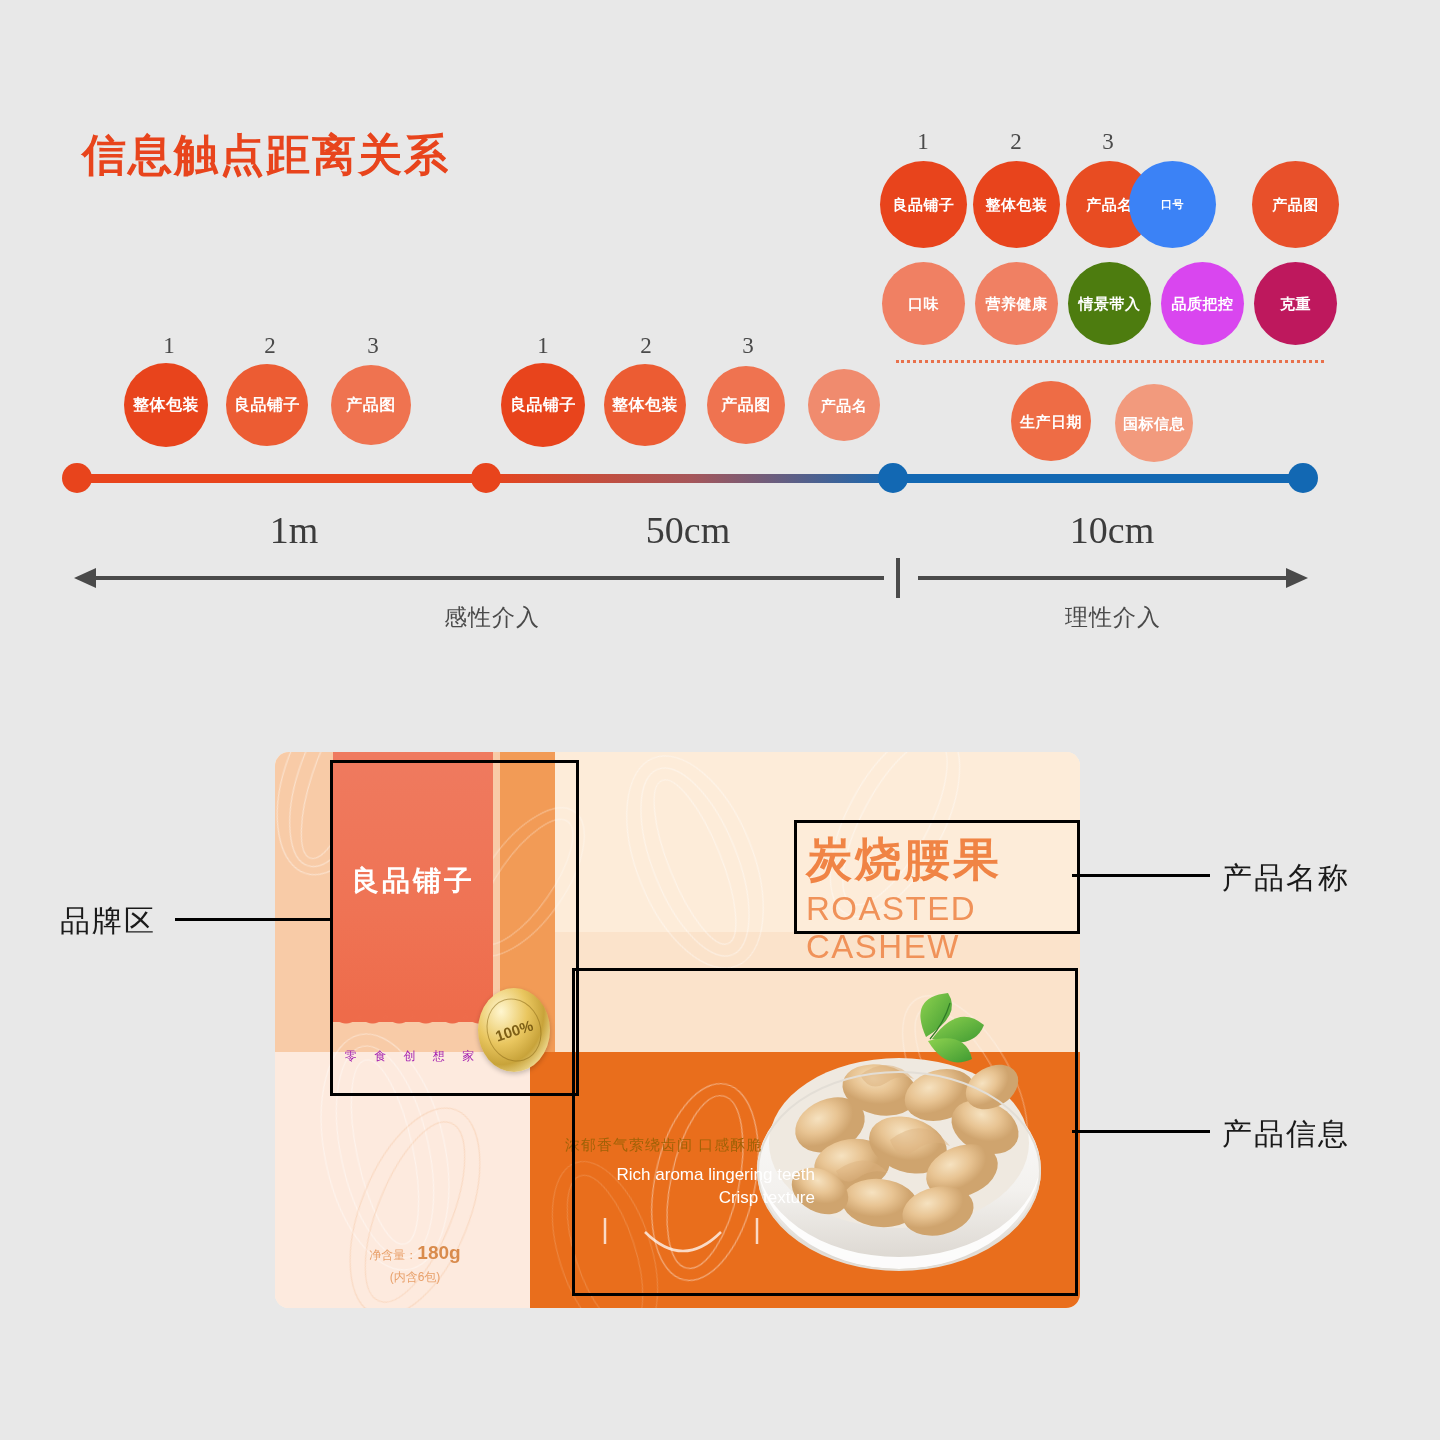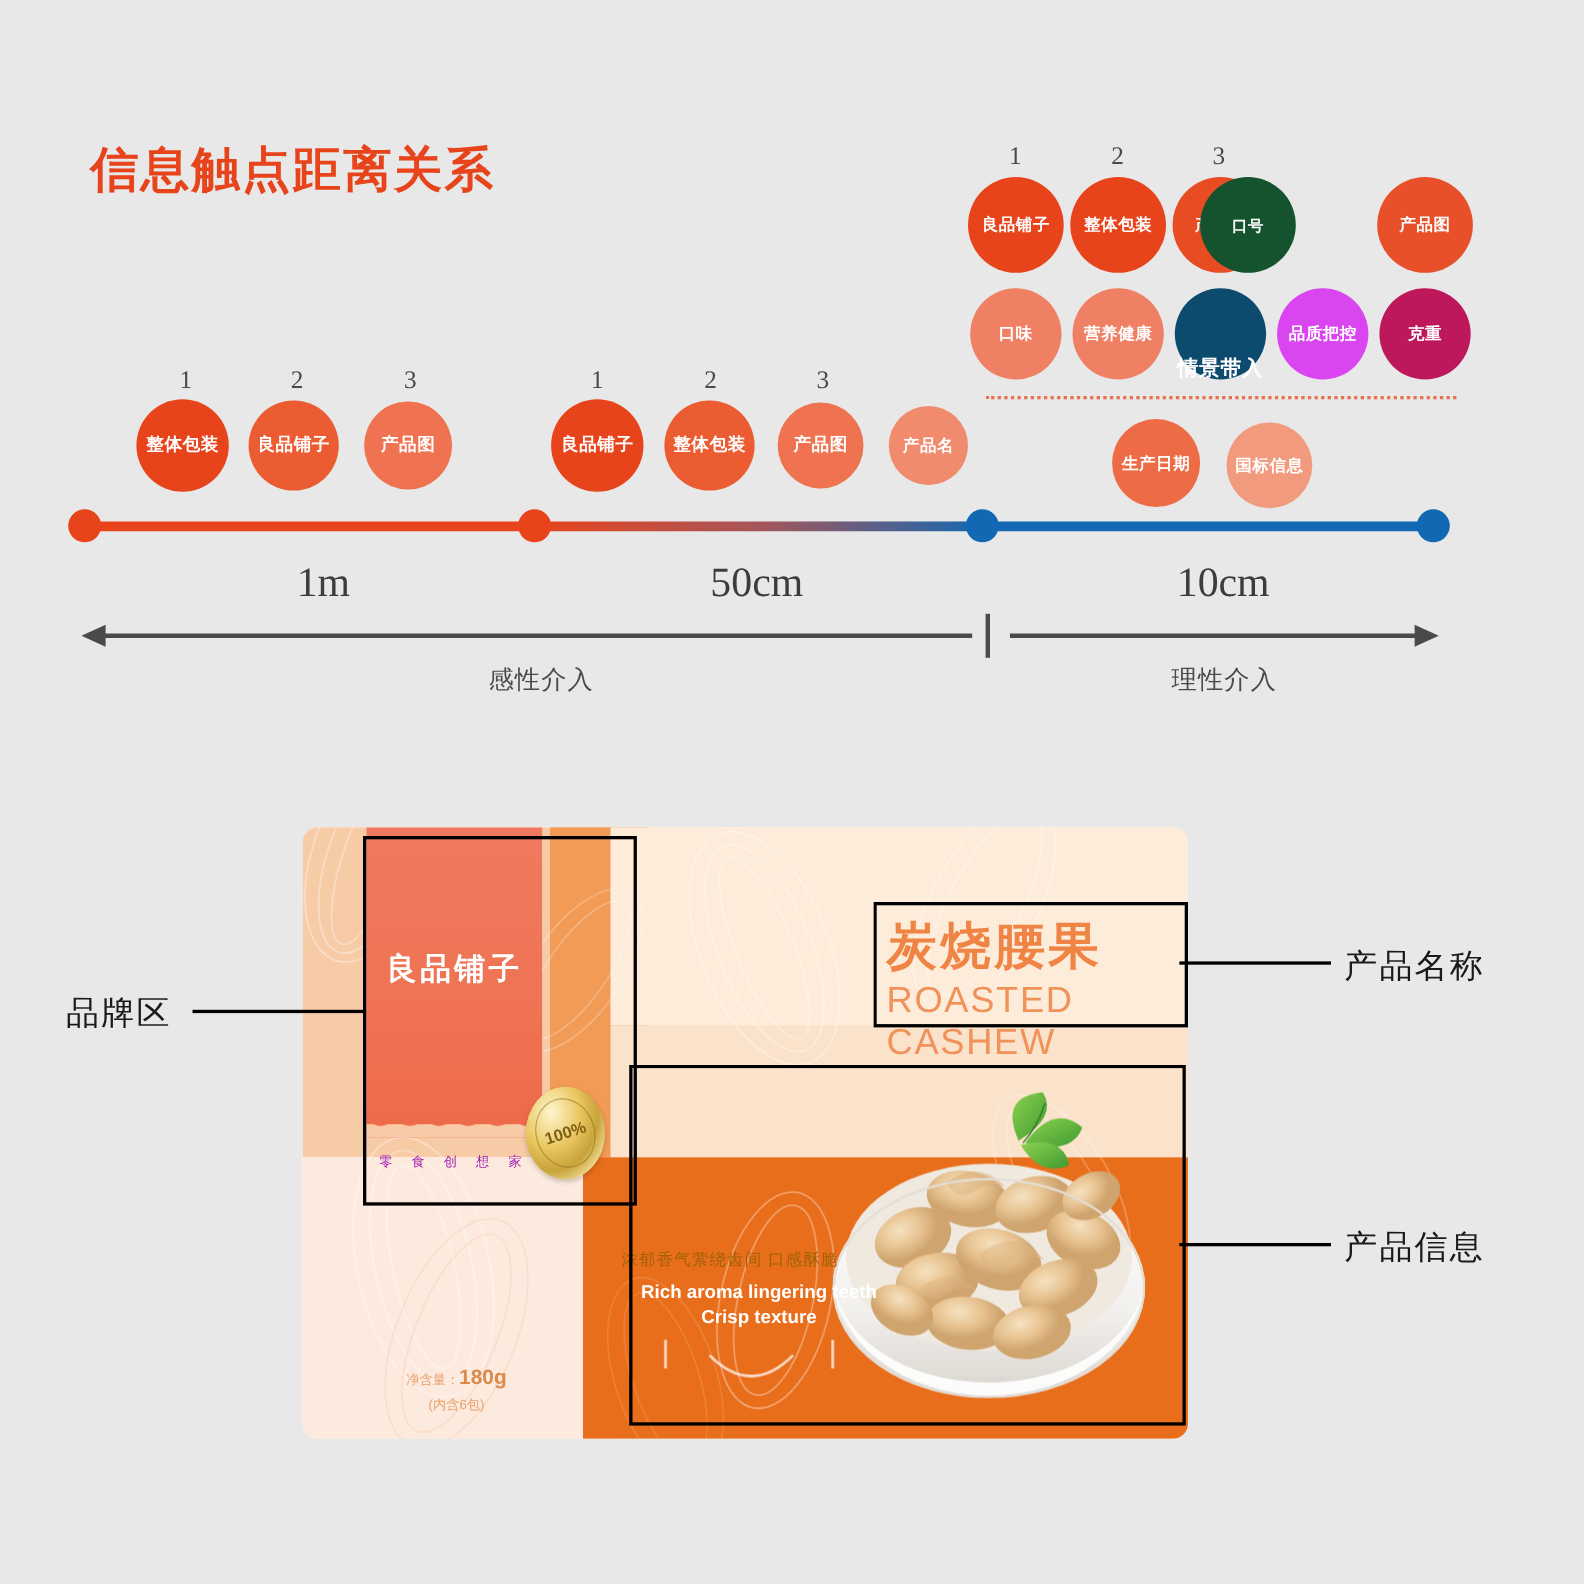--- a/index.html
+++ b/index.html
@@ -101,21 +101,21 @@
   .prod-name-en{
     position:absolute;left:806px;top:890px;width:280px;
     color:#f09259;font-size:33px;letter-spacing:1.5px;
   }
   .desc-cn{
     position:absolute;left:565px;top:1136px;width:260px;
     color:#a16207;font-size:15px;letter-spacing:1px;
   }
   .desc-en{
     position:absolute;left:565px;top:1164px;width:250px;
-    color:#fff;font-size:17px;text-align:center;line-height:1.35;font-weight:bold;
+    color:#fff;font-size:17px;text-align:right;line-height:1.35;
   }
   .weight{
     position:absolute;left:355px;top:1239px;width:120px;
     color:#e8a06a;font-size:12px;text-align:center;line-height:1.5;
   }
   .weight b{font-size:19px;color:#d98b4c;font-weight:700;}
 
   
   .callout-box{position:absolute;border:3px solid #000;}
   .callout-line{position:absolute;height:3px;background:#000;}
@@ -171,34 +171,34 @@
 
   <div class="node" style="left:880px;top:161px;width:87px;height:87px;background:#e8441c;font-size:15px;">
     <span>良品铺子</span>
   </div>
   <div class="node" style="left:973px;top:161px;width:87px;height:87px;background:#e8441c;font-size:15px;">
     <span>整体包装</span>
   </div>
   <div class="node" style="left:1066px;top:161px;width:87px;height:87px;background:#e84c22;font-size:15px;">
     <span>产品名</span>
   </div>
-  <div class="node" style="left:1091px;top:161px;width:87px;height:87px;background:#14532d;font-size:14px;">
+  <div class="node" style="left:1129px;top:161px;width:87px;height:87px;background:#3b82f6;font-size:11px;">
     <span>口号</span>
   </div>
   <div class="node" style="left:1252px;top:161px;width:87px;height:87px;background:#e8502a;font-size:15px;">
     <span>产品图</span>
   </div>
 
   <div class="node" style="left:882px;top:262px;width:83px;height:83px;background:#f08063;font-size:15px;">
     <span>口味</span>
   </div>
   <div class="node" style="left:975px;top:262px;width:83px;height:83px;background:#f08063;font-size:15px;">
     <span>营养健康</span>
   </div>
-  <div class="node" style="left:1068px;top:262px;width:83px;height:83px;background:#0c4a6e;font-size:19px;align-items:flex-end;">
+  <div class="node" style="left:1068px;top:262px;width:83px;height:83px;background:#4d7c0f;font-size:15px;">
     <span>情景带入</span>
   </div>
   <div class="node" style="left:1161px;top:262px;width:83px;height:83px;background:#d946ef;font-size:15px;">
     <span>品质把控</span>
   </div>
   <div class="node" style="left:1254px;top:262px;width:83px;height:83px;background:#be185d;font-size:15px;">
     <span>克重</span>
   </div>
 
   <div class="dotted-sep" style="left:896px;top:360px;width:428px;"></div>

